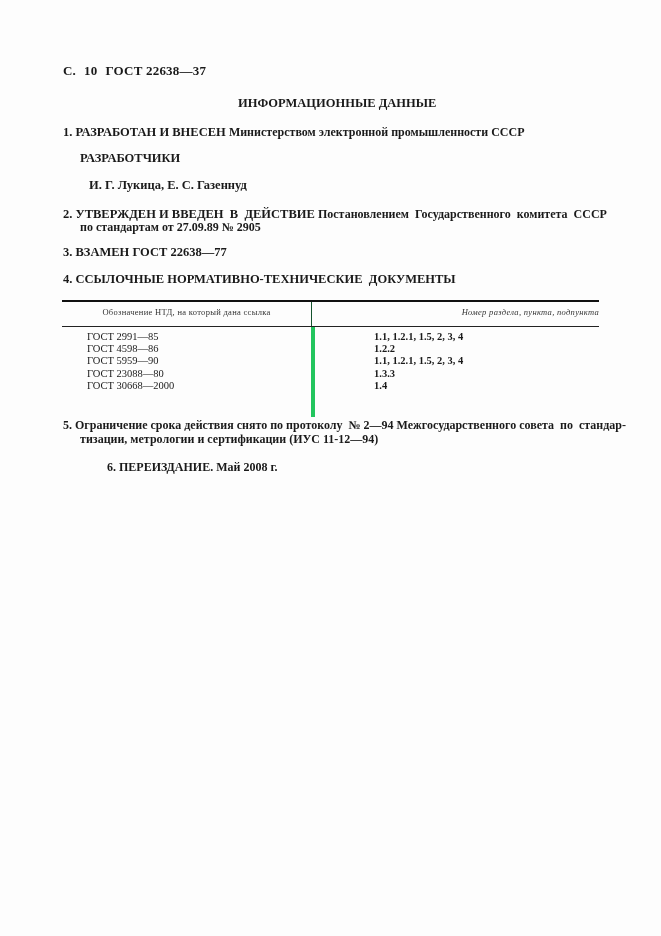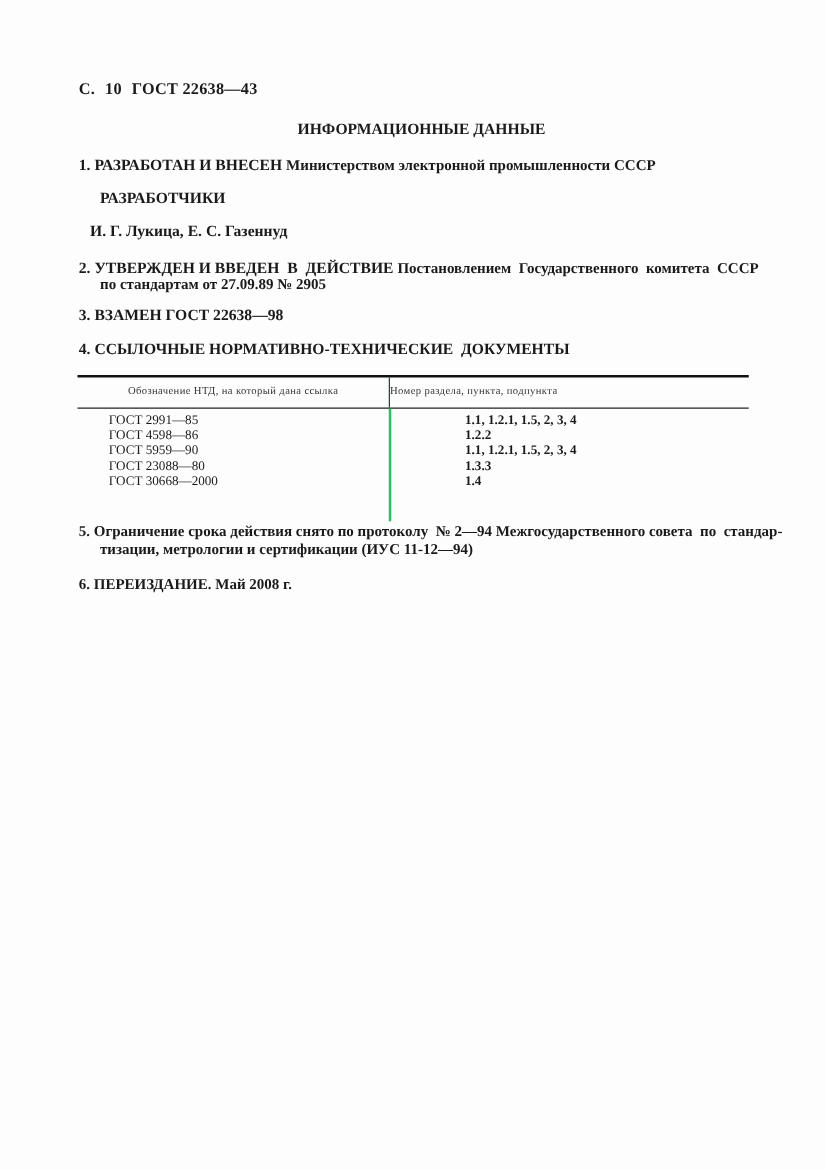--- a/index.html
+++ b/index.html
@@ -10,43 +10,43 @@
       font-family: "Liberation Serif", "DejaVu Serif", serif;
       color: #1a1a1a;
       overflow: hidden;
     }
     .abs { position: absolute; white-space: nowrap; }
     .page-header { left: 63px; top: 63px; font-size: 13px; font-weight: bold; letter-spacing: 0.2px; }
     .page-header .sp { display: inline-block; width: 8px; }
     .section-title { left: 238px; top: 96px; font-size: 12.5px; font-weight: bold; }
     .item { font-size: 12.5px; font-weight: bold; left: 63px; }
     .indent1 { left: 80px; }
-    .indent2 { left: 72px; }
+    .indent2 { left: 89px; }
     .table-wrap {
       position: absolute; left: 62px; top: 300px; width: 537px;
     }
     .tbl-top { border-top: 2px solid #111; }
     .tbl-head {
       display: flex; height: 24px; border-bottom: 1px solid #222;
       font-size: 8.5px; color: #333; letter-spacing: 0.3px;
     }
     .tbl-head .c1 { width: 249px; text-align: center; line-height: 20px; border-right: 1px solid #14532d; }
-    .tbl-head .c2 { flex: 1; text-align: left; line-height: 20px; }
+    .tbl-head .c2 { flex: 1; text-align: right; line-height: 20px; font-style: italic; }
     .tbl-body { display: flex; font-size: 10.5px; }
-    .tbl-body .col1 { width: 249px; border-right: 2px solid #22c55e; padding-top: 4px; height: 86px; }
+    .tbl-body .col1 { width: 249px; border-right: 4px solid #22c55e; padding-top: 4px; height: 86px; }
     .tbl-body .col2 { flex: 1; padding-top: 4px; }
     .tbl-body .cell { height: 12.2px; line-height: 12px; }
     .tbl-body .col1 .cell { padding-left: 25px; }
     .tbl-body .col2 .cell { padding-left: 59px; font-weight: bold; }
   </style>
 </head>
 <body>
 
 <div class="abs page-header">
-  <span>С.</span><span class="sp"></span><span>10</span><span class="sp"></span><span>ГОСТ 22638—43</span>
+  <span>С.</span><span class="sp"></span><span>10</span><span class="sp"></span><span>ГОСТ 22638—37</span>
 </div>
 
 <div class="abs section-title">ИНФОРМАЦИОННЫЕ ДАННЫЕ</div>
 
 <div class="abs item" style="top:125px;">
   <span>1.</span>
   <span>РАЗРАБОТАН И ВНЕСЕН</span>
   <span style="font-size:12px;">Министерством электронной промышленности СССР</span>
 </div>
 <div class="abs item indent1" style="top:151px;">РАЗРАБОТЧИКИ</div>
@@ -54,21 +54,21 @@
 
 <div class="abs item" style="top:207px;">
   <span>2.</span>
   <span style="white-space:pre;">УТВЕРЖДЕН И ВВЕДЕН  В  ДЕЙСТВИЕ</span>
   <span style="white-space:pre;font-size:12px;">Постановлением  Государственного  комитета  СССР</span>
 </div>
 <div class="abs item indent1" style="top:220px;font-size:12px;">по стандартам от 27.09.89 № 2905</div>
 
 <div class="abs item" style="top:245px;">
   <span>3.</span>
-  <span>ВЗАМЕН ГОСТ 22638—98</span>
+  <span>ВЗАМЕН ГОСТ 22638—77</span>
 </div>
 
 <div class="abs item" style="top:272px;">
   <span>4.</span>
   <span style="white-space:pre;">ССЫЛОЧНЫЕ НОРМАТИВНО-ТЕХНИЧЕСКИЕ  ДОКУМЕНТЫ</span>
 </div>
 
 <div class="table-wrap">
   <div class="tbl-top"></div>
   <div class="tbl-head">
@@ -92,16 +92,16 @@
     </div>
   </div>
 </div>
 
 <div class="abs item" style="top:418px;font-size:12px;">
   <span>5.</span>
   <span style="white-space:pre;">Ограничение срока действия снято по протоколу  № 2—94 Межгосударственного совета  по  стандар-</span>
 </div>
 <div class="abs item indent1" style="top:432px;font-size:12px;text-align:center;">тизации, метрологии и сертификации (ИУС 11-12—94)</div>
 
-<div class="abs item" style="top:460px;font-size:12px;">
+<div class="abs item" style="top:460px;font-size:12px;margin-left:44px;">
   <span>6.</span>
   <span>ПЕРЕИЗДАНИЕ. Май 2008 г.</span>
 </div>
 
 </body></html>

